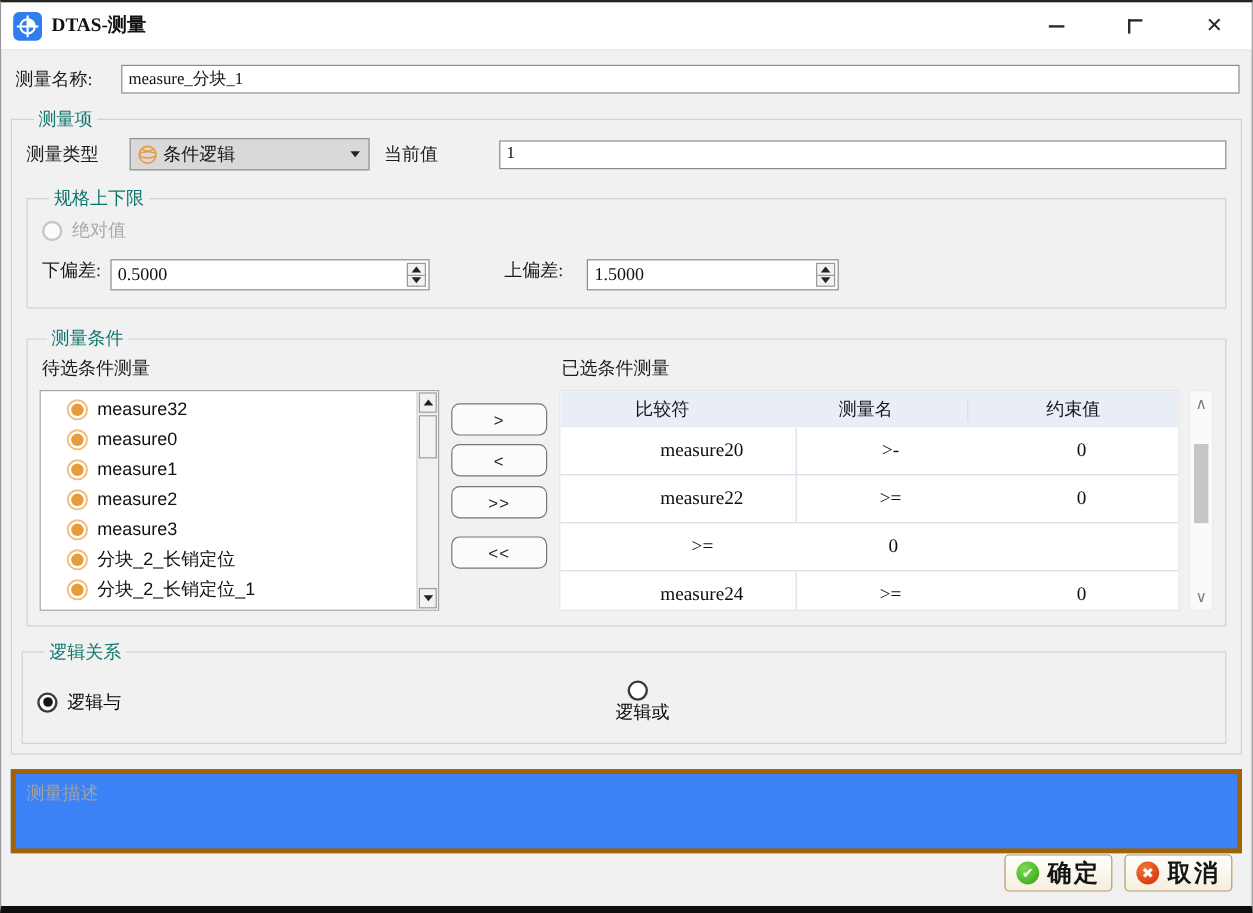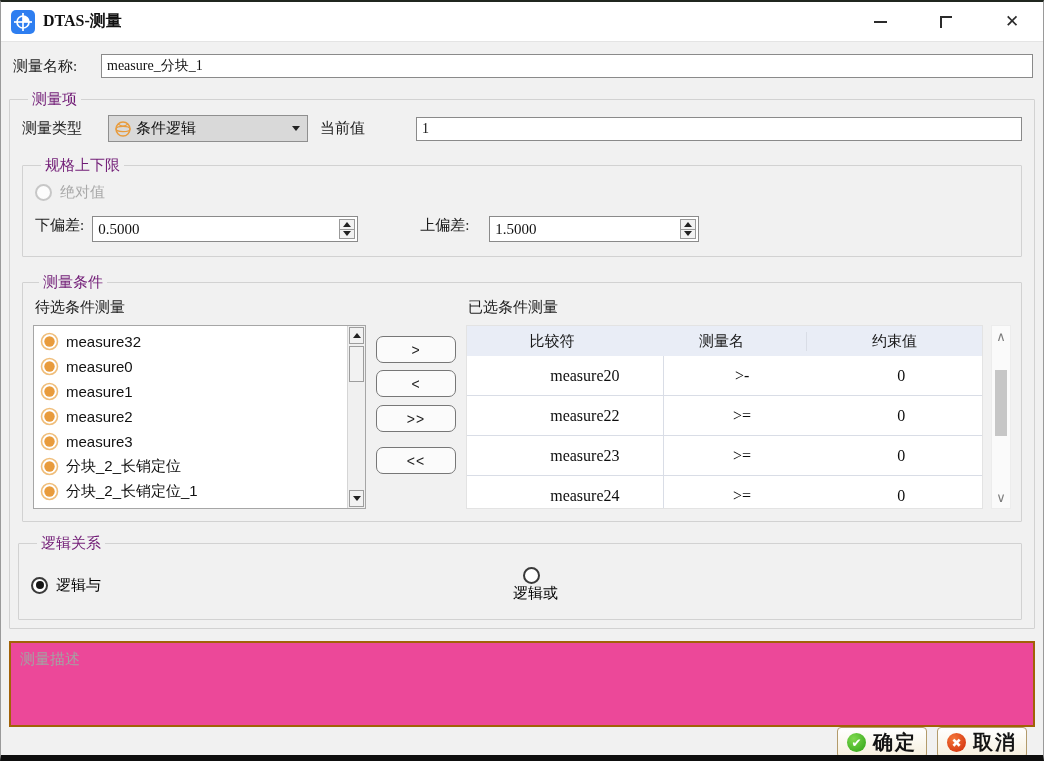--- a/index.html
+++ b/index.html
@@ -27,21 +27,21 @@
 
   
   .name-row{ display:flex; align-items:center; margin:12px 10px 0 12px; flex:none;}
   .lbl{ font-size:15px; color:#1c1c1c; }
   .name-row .lbl{ width:88px; flex:none;}
   input.text-input{ flex:1; height:24px; border:1px solid #8a8a8a; background:#fff;
     font-size:14px; padding:0 5px; font-family:"Liberation Serif","DejaVu Serif",serif; color:#111; outline:none;}
 
   
   fieldset{ border:1px solid #d2d2d2; border-radius:1px; }
-  legend{ font-size:15px; color:#701a75; padding:0 4px; margin-left:6px;
+  legend{ font-size:15px; color:#0f766e; padding:0 4px; margin-left:6px;
     font-family:"Liberation Serif","DejaVu Serif",serif;}
   .fs-main{ margin:12px 8px 0; padding:2px 12px 8px; flex:none;}
 
   .type-row{ display:flex; align-items:center; margin-top:4px;}
   .type-row .lbl{ width:86px; flex:none;}
   .combo{ width:200px; height:27px; background:#d9d9d9; border:1px solid #8f8f8f;
     display:flex; align-items:center; padding:0 7px 0 4px; cursor:default;}
   .combo-text{ font-size:15px; color:#111; margin-left:3px;}
   .combo-arrow{ margin-left:auto; width:0; height:0; border-left:4px solid transparent;
     border-right:4px solid transparent; border-top:5px solid #222;}
@@ -69,21 +69,21 @@
   .tri-up{ width:0; height:0; border-left:4px solid transparent; border-right:4px solid transparent; border-bottom:5px solid #222;}
   .tri-down{ width:0; height:0; border-left:4px solid transparent; border-right:4px solid transparent; border-top:5px solid #222;}
   .dev-gap{ width:62px; flex:none;}
 
   
   .fs-cond{ margin-top:16px; padding:2px 10px 12px;}
   .cond-cols{ display:flex; align-items:flex-start;}
   .col-left{ width:333px; flex:none;}
   .sub-label{ font-size:15px; color:#1c1c1c; margin:4px 0 8px 2px;}
   .listbox{ position:relative; height:184px; background:#fff; border:1px solid #a6a6a6; overflow:hidden;}
-  .list-items{ padding:3px 2px;}
+  .list-items{ padding:3px 17px;}
   .list-item{ display:flex; align-items:center; height:25px; padding-left:4px;}
   .list-item-label{ font-size:15px; color:#111; margin-left:7px; white-space:nowrap;}
   .vscroll-classic{ position:absolute; top:0; right:0; bottom:0; width:18px;
     background:#f0f0f0; border-left:1px solid #d5d5d5;}
   .sc-btn{ position:absolute; left:1px; right:1px; height:17px; background:#f2f2f2;
     border:1px solid #9d9d9d; display:flex; align-items:center; justify-content:center;}
   .sc-up{ top:1px;} .sc-down{ bottom:1px;}
   .sc-thumb{ position:absolute; left:1px; right:1px; top:20px; height:36px;
     background:#f2f2f2; border:1px solid #9d9d9d;}
 
@@ -111,22 +111,22 @@
   .flat-arrow{ position:absolute; left:0; right:0; text-align:center; font-size:13px; color:#7d7d7d; line-height:1;}
   .fa-up{ top:4px;} .fa-down{ bottom:4px;}
   .flat-thumb{ position:absolute; left:3px; width:12px; top:44px; height:66px; background:#c6c6c6;}
 
   
   .fs-logic{ margin:12px 0 0 -4px; padding:6px 12px 16px;}
   .logic-row{ display:flex; align-items:center; margin-top:8px;}
   .logic-or{ margin-left:404px;flex-direction:column;}
 
   
-  textarea.desc{ margin:12px 8px 0; height:86px; resize:none; border:2px solid #a16207;
-    background:#ec4899; font-size:15px; padding:7px 9px; color:#111; outline:none; flex:none;
+  textarea.desc{ margin:12px 8px 0; height:70px; resize:none; border:4px solid #a16207;
+    background:#3b82f6; font-size:15px; padding:7px 9px; color:#111; outline:none; flex:none;
     font-family:"Liberation Serif","DejaVu Serif",serif;}
   textarea.desc::placeholder{ color:#a3a3a3;}
   .footer{ margin-top:auto; padding:0 16px 12px; display:flex; justify-content:flex-end; gap:10px; align-items:flex-end;}
   .dlg-btn{ width:90px; height:31px; border:1px solid #b39b6b; border-radius:4px;
     background:linear-gradient(#ffffff,#f6efdd); display:flex; align-items:center; justify-content:center;
     gap:7px; cursor:default;}
   .dlg-btn-label{ font-size:20px; font-weight:700; color:#141414;
     font-family:"Liberation Serif","DejaVu Serif",serif; letter-spacing:2px;}
   .badge{ width:19px; height:19px; border-radius:50%; display:flex; align-items:center; justify-content:center; flex:none;}
   .badge-ok{ background:radial-gradient(circle at 35% 30%, #7fd94f, #2ea214);}
@@ -309,21 +309,20 @@
                     <div class="td td-1">measure20</div>
                     <div class="td td-2">&gt;-</div>
                     <div class="td td-3">0</div>
                   </div>
                   <div class="trow">
                     <div class="td td-1">measure22</div>
                     <div class="td td-2">&gt;=</div>
                     <div class="td td-3">0</div>
                   </div>
                   <div class="trow">
-                    <div class="td td-1">measure23</div>
                     <div class="td td-2">&gt;=</div>
                     <div class="td td-3">0</div>
                   </div>
                   <div class="trow">
                     <div class="td td-1">measure24</div>
                     <div class="td td-2">&gt;=</div>
                     <div class="td td-3">0</div>
                   </div>
                 </div>
             </div>

